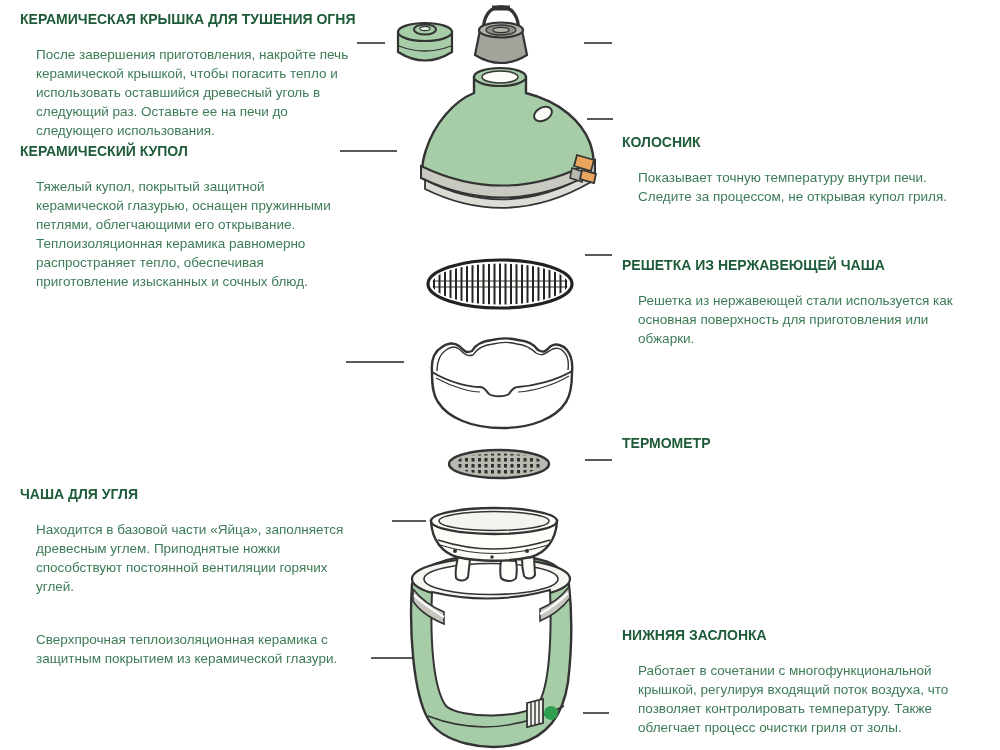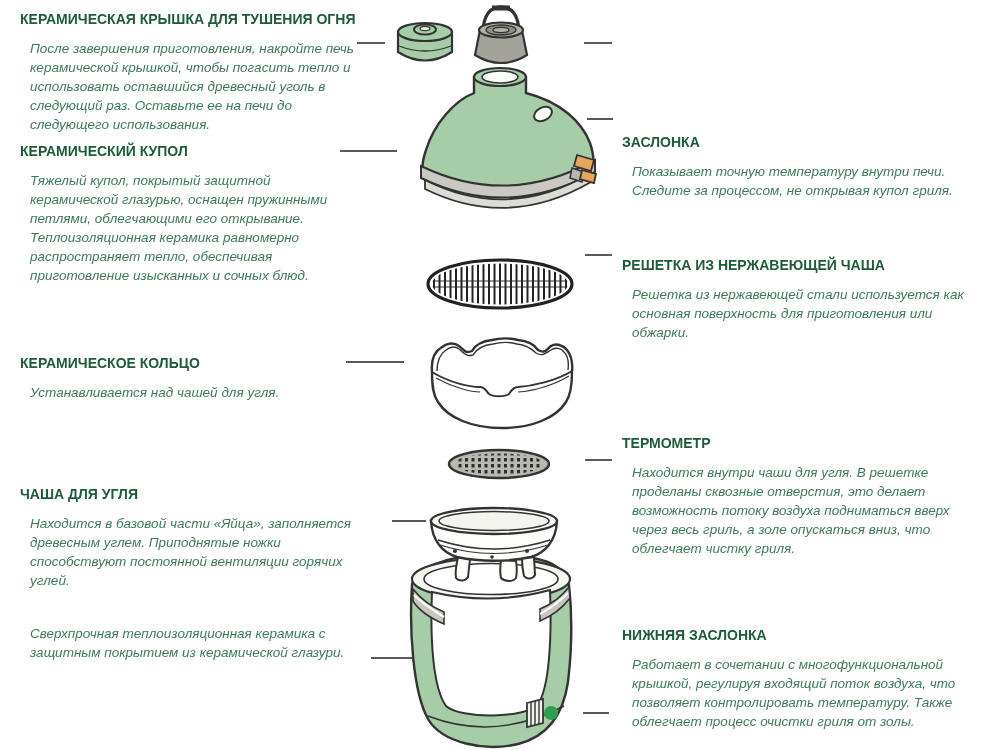--- a/index.html
+++ b/index.html
@@ -6,63 +6,58 @@
   #page{
     position:relative;width:1000px;height:750px;background:#ffffff;
     font-family:"Liberation Sans", sans-serif;overflow:hidden;
   }
   .label-block{position:absolute;}
   .label-block h3{
     margin:0 0 3px 0;font-size:14px;font-weight:700;color:#1e5b38;
     line-height:19px;letter-spacing:0;
   }
   .label-block p{
-    margin:10px;font-size:13.5px;color:#3d7b57;line-height:19px;font-style:italic;
+    margin:16px;font-size:13.5px;color:#3d7b57;line-height:19px;
   }
   .left-col{left:20px;width:350px;}
   .right-col{left:622px;width:354px;}
   .connector{position:absolute;height:2px;background:#5a5a5a;}
   #diagram-svg{position:absolute;left:380px;top:0;}
 </style>
 </head>
 <body>
 
 <div id="page">
 
   <div class="label-block left-col" style="top:10px">
     <h3>КЕРАМИЧЕСКАЯ КРЫШКА ДЛЯ ТУШЕНИЯ ОГНЯ</h3>
     <p>После завершения приготовления, накройте печь керамической крышкой, чтобы погасить тепло и использовать оставшийся древесный уголь в следующий раз. Оставьте ее на печи до следующего использования.</p>
   </div>
   <div class="label-block left-col" style="top:142px">
     <h3>КЕРАМИЧЕСКИЙ КУПОЛ</h3>
     <p>Тяжелый купол, покрытый защитной керамической глазурью, оснащен пружинными петлями, облегчающими его открывание. Теплоизоляционная керамика равномерно распространяет тепло, обеспечивая приготовление изысканных и сочных блюд.</p>
   </div>
-  <div class="label-block left-col" style="top:354px">
-    <h3>КЕРАМИЧЕСКОЕ КОЛЬЦО</h3>
-    <p>Устанавливается над чашей для угля.</p>
-  </div>
   <div class="label-block left-col" style="top:485px">
     <h3>ЧАША ДЛЯ УГЛЯ</h3>
     <p>Находится в базовой части «Яйца», заполняется древесным углем. Приподнятые ножки способствуют постоянной вентиляции горячих углей.</p>
   </div>
   <div class="label-block left-col" style="top:614px">
     <p>Сверхпрочная теплоизоляционная керамика с защитным покрытием из керамической глазури.</p>
   </div>
 
   <div class="label-block right-col" style="top:133px">
-    <h3>ЗАСЛОНКА</h3>
+    <h3>КОЛОСНИК</h3>
     <p>Показывает точную температуру внутри печи. Следите за процессом, не открывая купол гриля.</p>
   </div>
   <div class="label-block right-col" style="top:256px">
     <h3>РЕШЕТКА ИЗ НЕРЖАВЕЮЩЕЙ ЧАША</h3>
     <p>Решетка из нержавеющей стали используется как основная поверхность для приготовления или обжарки.</p>
   </div>
   <div class="label-block right-col" style="top:434px">
     <h3>ТЕРМОМЕТР</h3>
-    <p>Находится внутри чаши для угля. В решетке проделаны сквозные отверстия, это делает возможность потоку воздуха подниматься вверх через весь гриль, а золе опускаться вниз, что облегчает чистку гриля.</p>
   </div>
   <div class="label-block right-col" style="top:626px">
     <h3>НИЖНЯЯ ЗАСЛОНКА</h3>
     <p>Работает в сочетании с многофункциональной крышкой, регулируя входящий поток воздуха, что позволяет контролировать температуру. Также облегчает процесс очистки гриля от золы.</p>
   </div>
 
   <div class="connector" style="left:357px;top:42px;width:28px"></div>
   <div class="connector" style="left:340px;top:150px;width:57px"></div>
   <div class="connector" style="left:346px;top:361px;width:58px"></div>
   <div class="connector" style="left:392px;top:520px;width:34px"></div>

